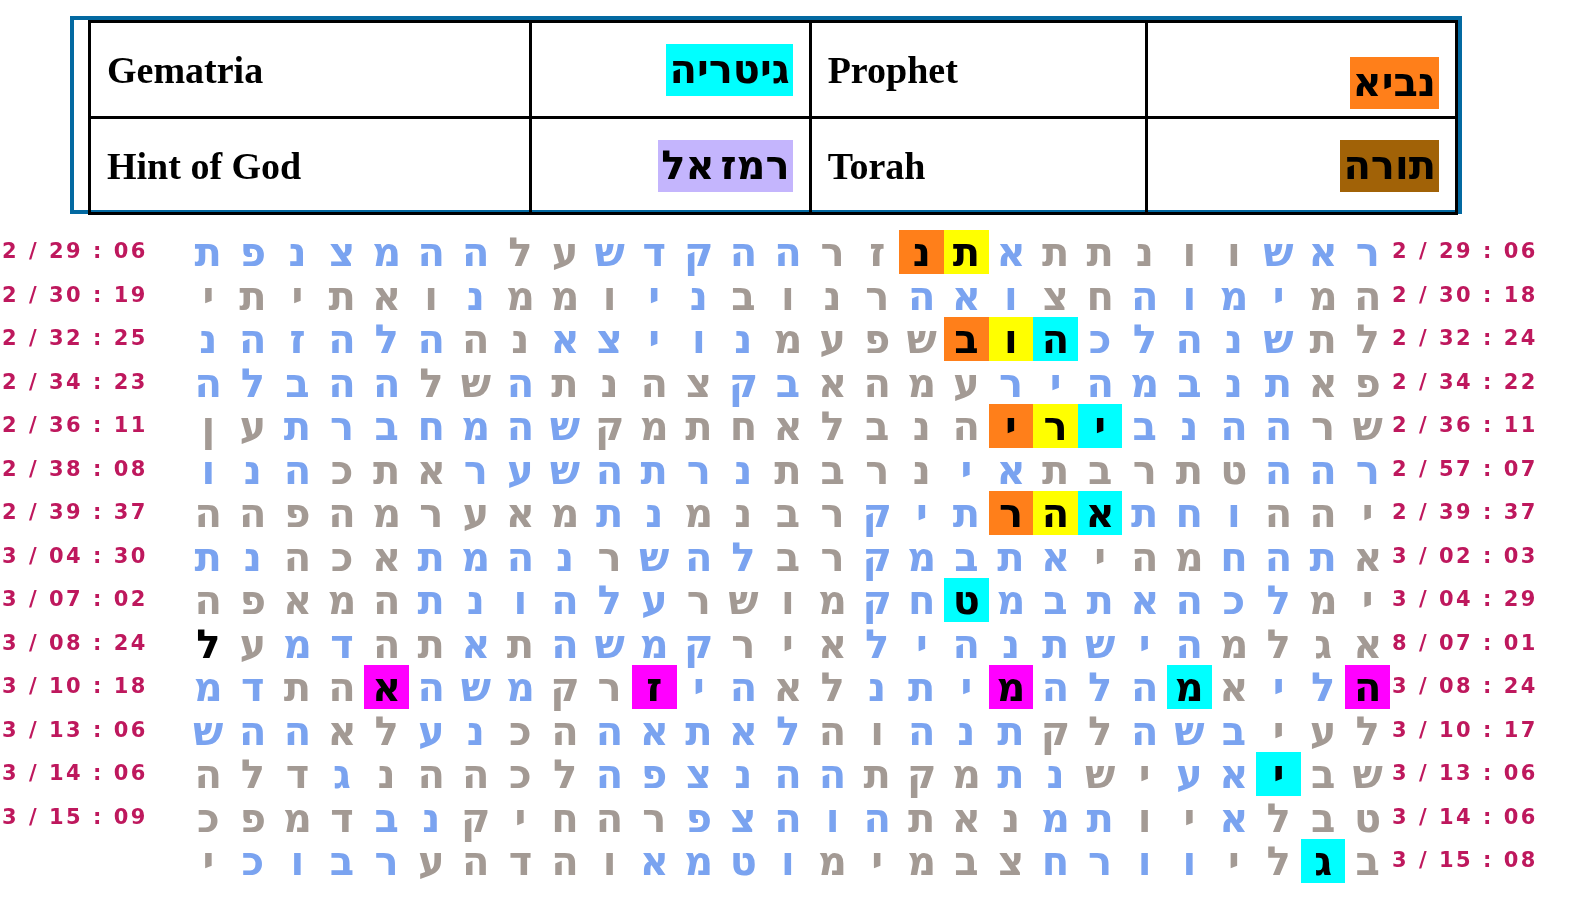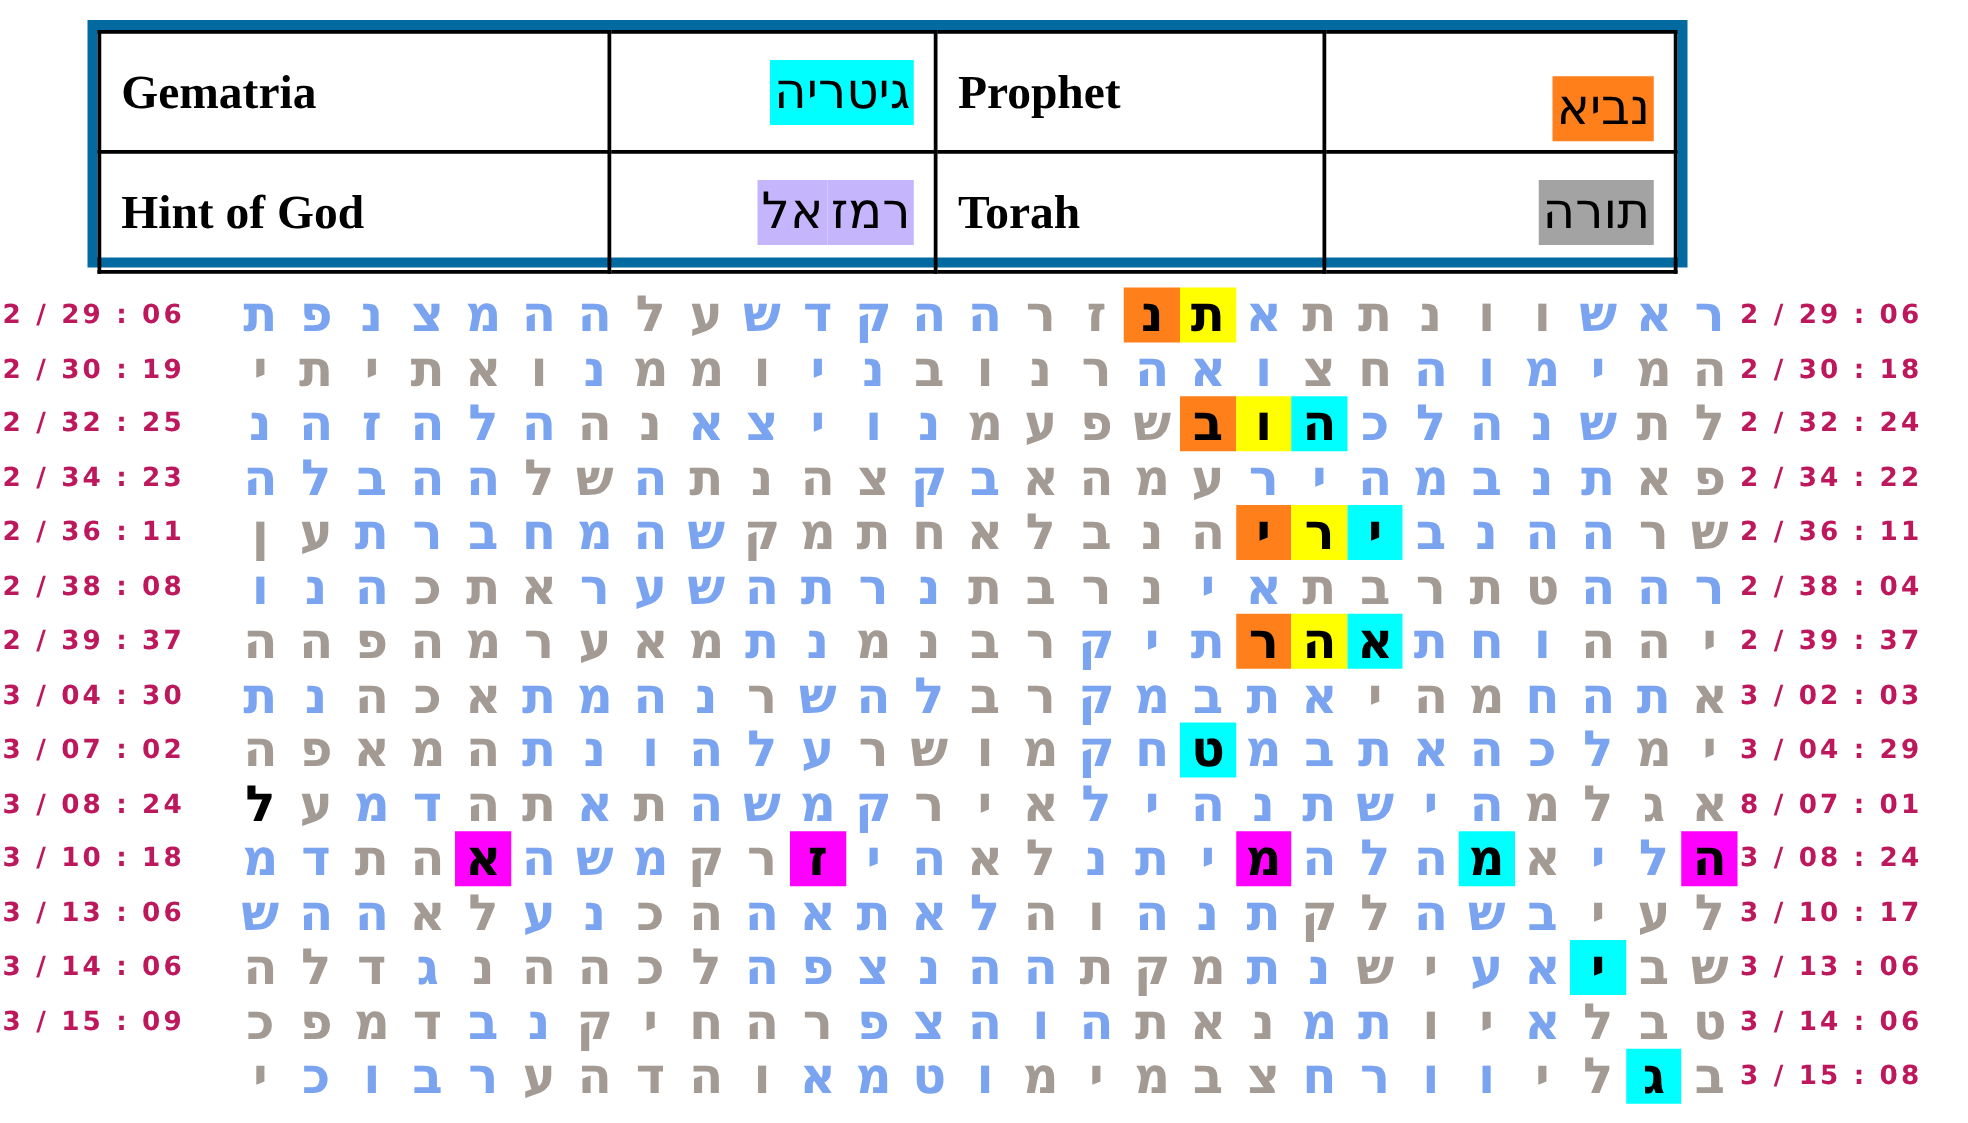--- a/index.html
+++ b/index.html
@@ -10,24 +10,25 @@
     overflow: hidden;
     font-family: "Liberation Sans", sans-serif;
   }
 
   #root { position: relative; width: 1574px; height: 898px; }
 
   
   #legend {
     position: absolute;
     left: 70px; top: 16px;
-    width: 1280px; height: 198px;
-    border: 8px solid #0369a1;
+    width: 1392px; height: 198px;
+    border: 4px solid #0369a1;
     border-collapse: collapse;
     background: #fff;
+    padding-left: 14px;
   }
   #legend table { width: 100%; height: 100%; border-collapse: collapse; }
   #legend td {
     border: 3px solid #000;
     padding: 0 16px;
     vertical-align: middle;
     height: 96px;
   }
   .lg-en {
     font-family: "Liberation Serif", serif;
@@ -36,31 +37,31 @@
     color: #000;
     white-space: nowrap;
   }
   .lg-he {
     text-align: right;
     direction: rtl;
     white-space: nowrap;
   }
   .lg-he .hw {
     font-family: "DejaVu Sans", sans-serif;
-    font-weight: normal;
+    font-weight: bold;
     font-size: 40px;
     color: #000;
     padding: 4px 3px 6px 3px;
     display: inline-block;
     line-height: 1.05;
   }
   .c-cyan   { background: #00ffff; }
   .c-magenta{ background: #c4b5fd; }
   .c-orange { background: #ff7f1a; margin-top: 27px; }
-  .c-yellow { background: #a3a3a3; }
+  .c-yellow { background: #a16207; }
 
   .col-en-1 { width: 460px; }
   .col-he-1 { width: 290px; }
   .col-en-2 { width: 352px; }
   .col-he-2 { width: 326px; }
 
   
   #matrix-area {
     position: absolute;
     left: 0; top: 230px;
@@ -183,21 +184,21 @@
         <div class="grid-row"><span class="cell f-gray">ש</span><span class="cell f-gray">ב</span><span class="cell f-black bg-cyan">י</span><span class="cell f-blue">א</span><span class="cell f-blue">ע</span><span class="cell f-gray">י</span><span class="cell f-gray">ש</span><span class="cell f-blue">נ</span><span class="cell f-blue">ת</span><span class="cell f-gray">מ</span><span class="cell f-gray">ק</span><span class="cell f-gray">ת</span><span class="cell f-blue">ה</span><span class="cell f-blue">ה</span><span class="cell f-blue">נ</span><span class="cell f-blue">צ</span><span class="cell f-blue">פ</span><span class="cell f-blue">ה</span><span class="cell f-gray">ל</span><span class="cell f-gray">כ</span><span class="cell f-gray">ה</span><span class="cell f-gray">ה</span><span class="cell f-gray">נ</span><span class="cell f-blue">ג</span><span class="cell f-gray">ד</span><span class="cell f-gray">ל</span><span class="cell f-gray">ה</span></div>
         <div class="grid-row"><span class="cell f-gray">ט</span><span class="cell f-gray">ב</span><span class="cell f-gray">ל</span><span class="cell f-blue">א</span><span class="cell f-gray">י</span><span class="cell f-gray">ו</span><span class="cell f-blue">ת</span><span class="cell f-blue">מ</span><span class="cell f-gray">נ</span><span class="cell f-gray">א</span><span class="cell f-gray">ת</span><span class="cell f-blue">ה</span><span class="cell f-blue">ו</span><span class="cell f-blue">ה</span><span class="cell f-blue">צ</span><span class="cell f-blue">פ</span><span class="cell f-gray">ר</span><span class="cell f-gray">ה</span><span class="cell f-gray">ח</span><span class="cell f-gray">י</span><span class="cell f-gray">ק</span><span class="cell f-blue">נ</span><span class="cell f-blue">ב</span><span class="cell f-gray">ד</span><span class="cell f-gray">מ</span><span class="cell f-gray">פ</span><span class="cell f-gray">כ</span></div>
         <div class="grid-row"><span class="cell f-gray">ב</span><span class="cell f-black bg-cyan">ג</span><span class="cell f-gray">ל</span><span class="cell f-gray">י</span><span class="cell f-blue">ו</span><span class="cell f-blue">ו</span><span class="cell f-blue">ר</span><span class="cell f-blue">ח</span><span class="cell f-gray">צ</span><span class="cell f-gray">ב</span><span class="cell f-gray">מ</span><span class="cell f-gray">י</span><span class="cell f-gray">מ</span><span class="cell f-blue">ו</span><span class="cell f-blue">ט</span><span class="cell f-blue">מ</span><span class="cell f-blue">א</span><span class="cell f-gray">ו</span><span class="cell f-gray">ה</span><span class="cell f-gray">ד</span><span class="cell f-gray">ה</span><span class="cell f-gray">ע</span><span class="cell f-blue">ר</span><span class="cell f-blue">ב</span><span class="cell f-blue">ו</span><span class="cell f-blue">כ</span><span class="cell f-gray">י</span></div>
       </div>
     <div class="ref-col" id="ref-right">
         <div class="ref-row">2 / 29 : 06</div>
         <div class="ref-row">2 / 30 : 18</div>
         <div class="ref-row">2 / 32 : 24</div>
         <div class="ref-row">2 / 34 : 22</div>
         <div class="ref-row">2 / 36 : 11</div>
-        <div class="ref-row">2 / 38 : 04</div>
+        <div class="ref-row">2 / 57 : 07</div>
         <div class="ref-row">2 / 39 : 37</div>
         <div class="ref-row">3 / 02 : 03</div>
         <div class="ref-row">3 / 04 : 29</div>
         <div class="ref-row">8 / 07 : 01</div>
         <div class="ref-row">3 / 08 : 24</div>
         <div class="ref-row">3 / 10 : 17</div>
         <div class="ref-row">3 / 13 : 06</div>
         <div class="ref-row">3 / 14 : 06</div>
         <div class="ref-row">3 / 15 : 08</div>
       </div>

